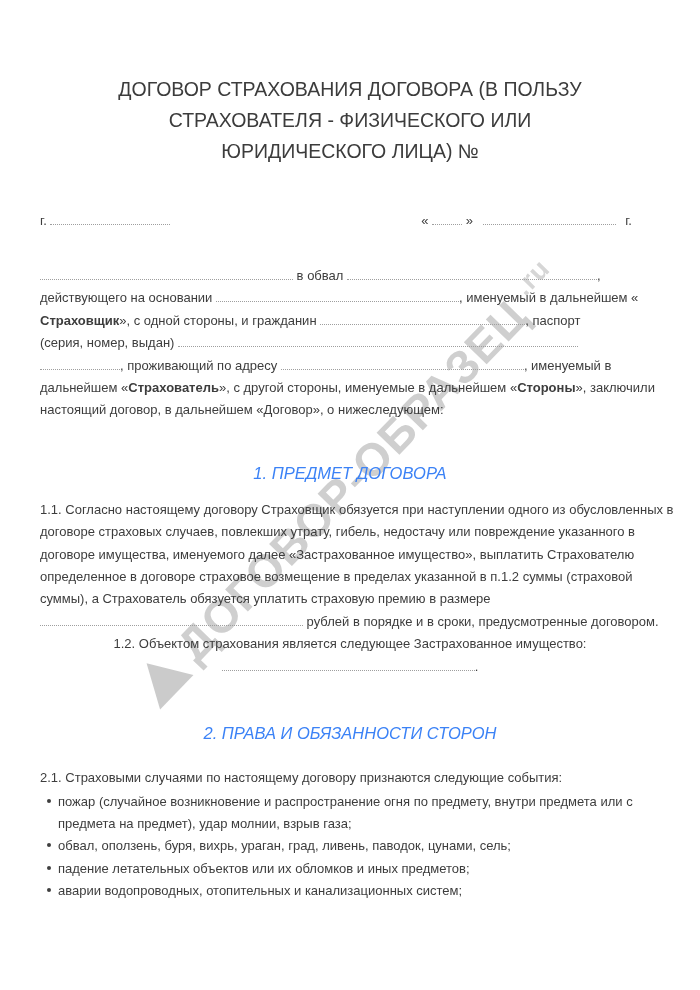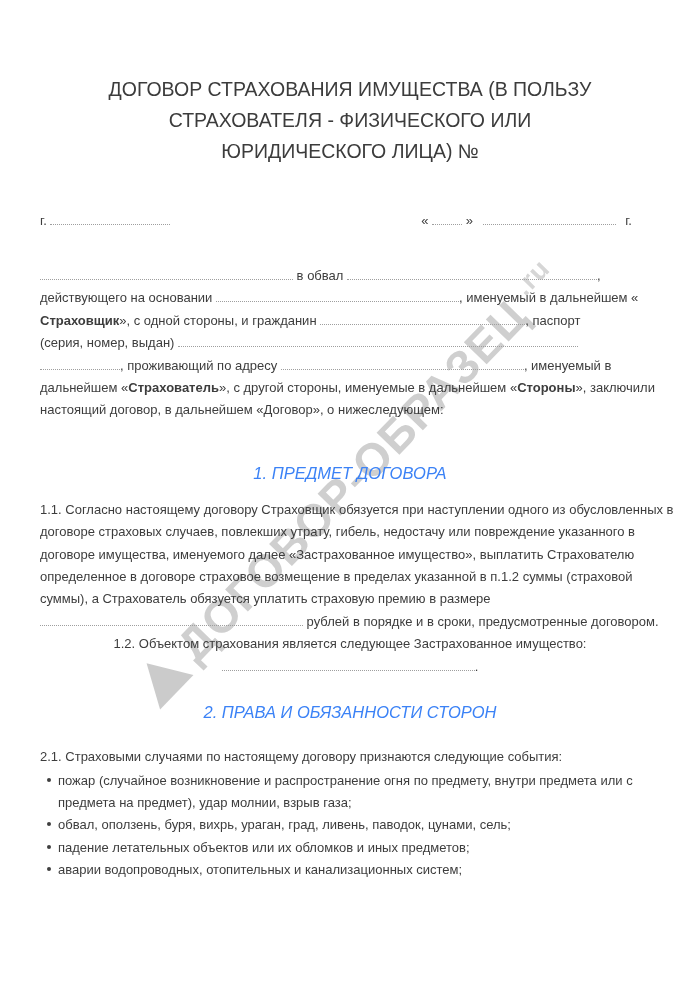--- a/index.html
+++ b/index.html
@@ -68,21 +68,21 @@
     font-size:16.5px;
     line-height:31px;
     color:#3b82f6;
     font-style:italic;
   }
   
   .block-preamble{margin-top:33px;}
   .block-section-1-heading{margin-top:36px;}
   .block-clause-1-1{margin-top:10px;}
   .block-clause-1-2{margin-top:0;text-align:center;}
-  .block-section-2-heading{margin-top:19px;}
+  .block-section-2-heading{margin-top:40px;}
   .block-clause-2-1{margin-top:18px;}
   ul.bullets{
     margin:1px 0 0 0;
     padding:0 0 0 18px;
     list-style:none;
     font-size:13px;line-height:22.4px;
   }
   ul.bullets li{position:relative;}
   .dot{
     position:absolute;left:-11px;top:8px;
@@ -97,21 +97,21 @@
 
   <div class="watermark">
     <span class="wm-tri"></span>
     <span class="wm-text">ДОГОВОР-ОБРАЗЕЦ</span>
     <span class="wm-ru">.ru</span>
   </div>
 
   <div class="content">
 
     <div class="title">
-      <div>ДОГОВОР СТРАХОВАНИЯ ИМУЩЕСТВА (В ПОЛЬЗУ</div>
+      <div>ДОГОВОР СТРАХОВАНИЯ ДОГОВОРА (В ПОЛЬЗУ</div>
       <div>СТРАХОВАТЕЛЯ - ФИЗИЧЕСКОГО ИЛИ</div>
       <div>ЮРИДИЧЕСКОГО ЛИЦА) №</div>
     </div>
 
     <div class="dateline">
       <span class="dl-left">
         <span>г.</span>
         <span class="blank w120"></span>
       </span>
       <span class="dl-right">

